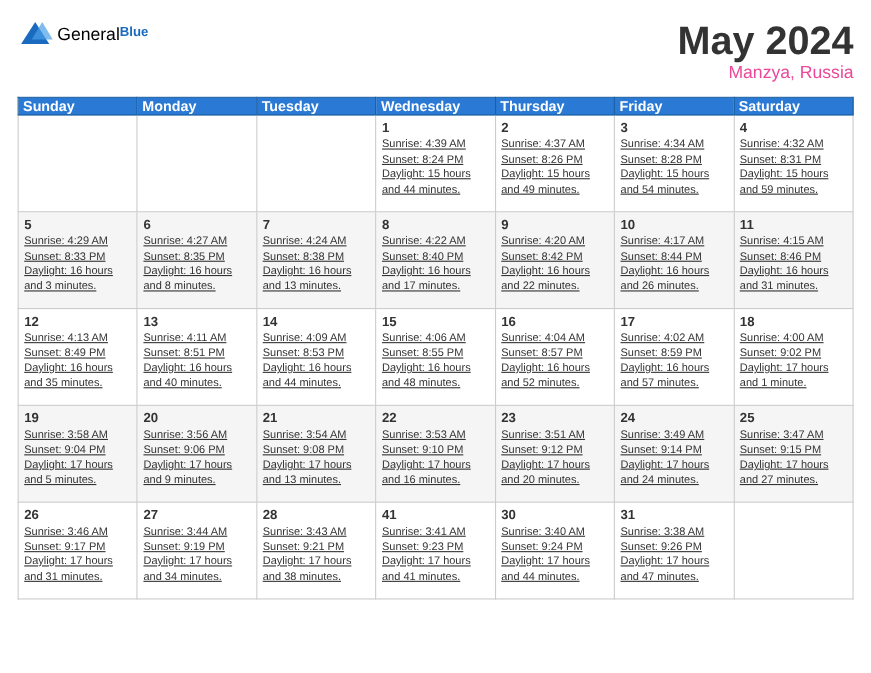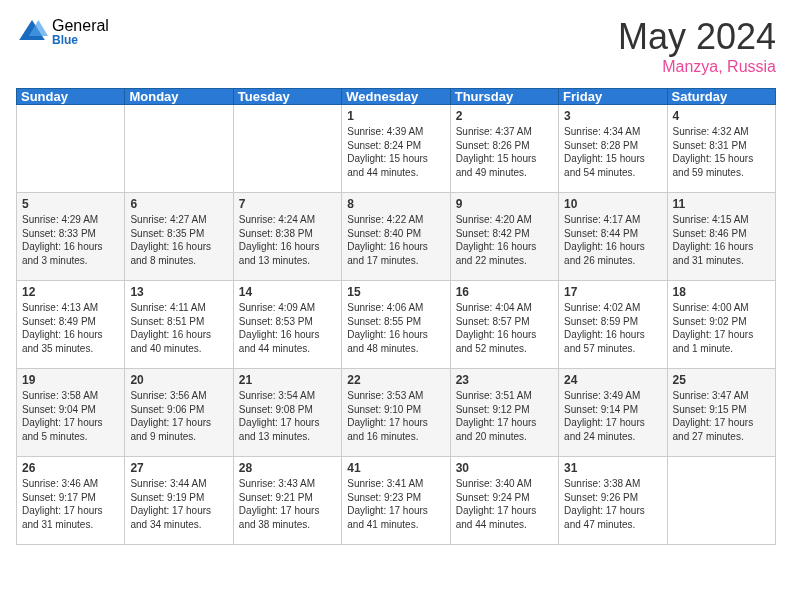--- a/index.html
+++ b/index.html
@@ -16,38 +16,38 @@
       align-items: flex-start;
       margin-bottom: 12px;
     }
     .logo {
       display: flex;
       align-items: center;
       gap: 4px;
     }
     .logo-text {
       display: flex;
-      flex-direction: column;
+      flex-direction: row;
       line-height: 1.1;
     }
     .logo-blue {
       font-size: 12px;
       font-weight: bold;
       color: #1a6abf;
     }
     .logo-icon {
       width: 32px;
       height: 32px;
     }
     .title-block {
       text-align: right;
     }
     .title-month {
       font-size: 36px;
-      font-weight: normal;
+      font-weight: bold;
       color: #333;
     }
     .title-location {
       font-size: 16px;
       color: #ec4899;
     }
     .calendar {
       width: 100%;
       border-collapse: collapse;
       border: 1px solid #ccc;
@@ -72,20 +72,21 @@
     }
     .cell-day {
       font-weight: bold;
       font-size: 12px;
       margin-bottom: 2px;
     }
     .cell-info {
       font-size: 10px;
       line-height: 1.35;
       color: #333;
+      text-decoration: underline;
     }
     .row-alt td {
       background: #f5f5f5;
     }
     .row-normal td {
       background: #fff;
     }
   </style>
 </head>
 <body>

